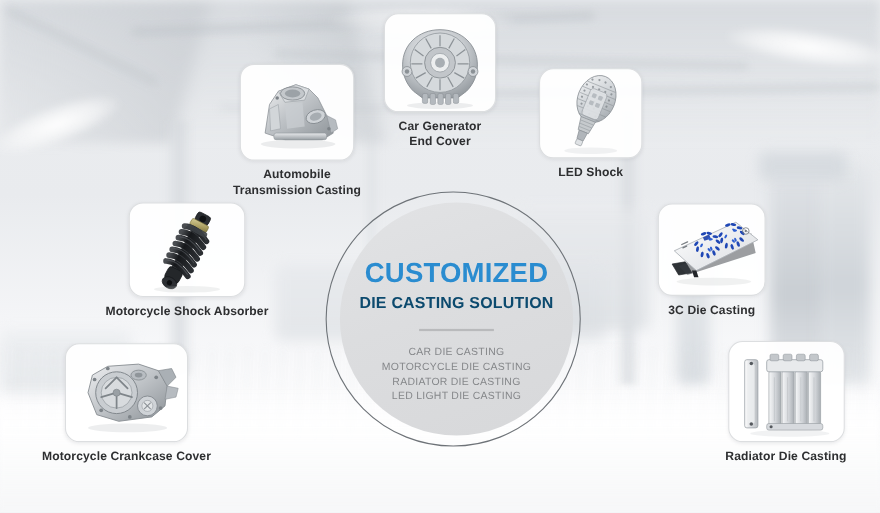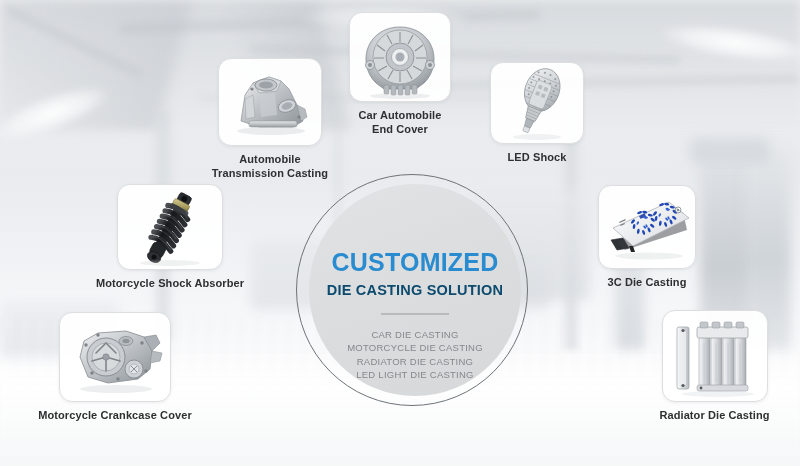--- a/index.html
+++ b/index.html
@@ -57,21 +57,21 @@
     position:absolute;left:296px;top:174px;width:232px;height:232px;
     border-radius:50%;border:1px solid #6e7378;box-sizing:border-box;
   }
   .circle-inner{
     position:absolute;left:309px;top:184px;width:212px;height:212px;
     border-radius:50%;
     background:linear-gradient(160deg,#e2e3e5 0%,#dcdddf 45%,#d7d8da 100%);
   }
   .circle-content{
     position:absolute;left:309px;top:184px;width:212px;height:212px;
-    display:flex;flex-direction:column;align-items:center;justify-content:center;
+    display:flex;flex-direction:column;align-items:center;justify-content:flex-start;
     padding-top:52px;box-sizing:border-box;
   }
   .c-title{
     font-size:25px;font-weight:bold;color:#2a8cd0;letter-spacing:.2px;line-height:1;
     margin:0;
   }
   .c-sub{
     font-size:14.5px;font-weight:bold;color:#0c4a6e;letter-spacing:.2px;
     margin-top:8px;line-height:1;
   }
@@ -230,21 +230,21 @@
           </g>
           <circle cx="20" cy="52" r="4.5" fill="#cfd3d7" stroke="#878d92" stroke-width=".7"></circle>
           <circle cx="20" cy="52" r="2" fill="#8b9196"></circle>
           <circle cx="80" cy="52" r="4.5" fill="#cfd3d7" stroke="#878d92" stroke-width=".7"></circle>
           <circle cx="80" cy="52" r="2" fill="#8b9196"></circle>
           <ellipse cx="50" cy="83" rx="30" ry="3" fill="#b9bdc1" opacity=".25"></ellipse>
         </svg>
       </div>
     </div>
     <div class="node-label">
-      <span>Car Automobile</span>
+      <span>Car Generator</span>
       <span>End Cover</span>
     </div>
   </div>
 
   <div class="node" style="left:487px;top:62px;width:100px;">
     <div class="card" style="width:92px;height:80px;margin:0 auto;">
       <div class="card-img">
         <svg viewBox="0 0 92 80" width="92" height="80">
           <defs>
             <linearGradient id="led1" x1="0" y1="0" x2="1" y2="1">

